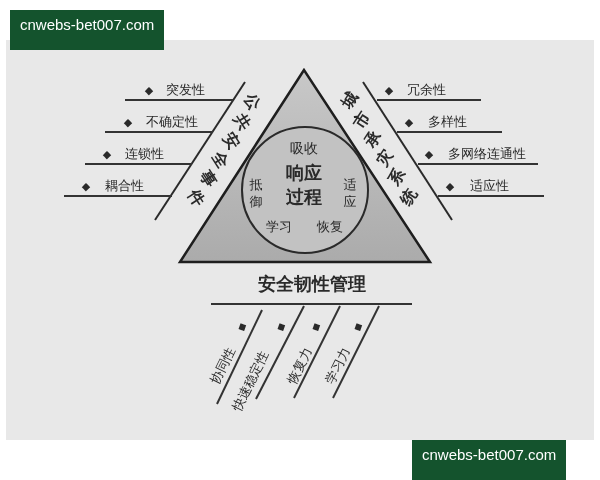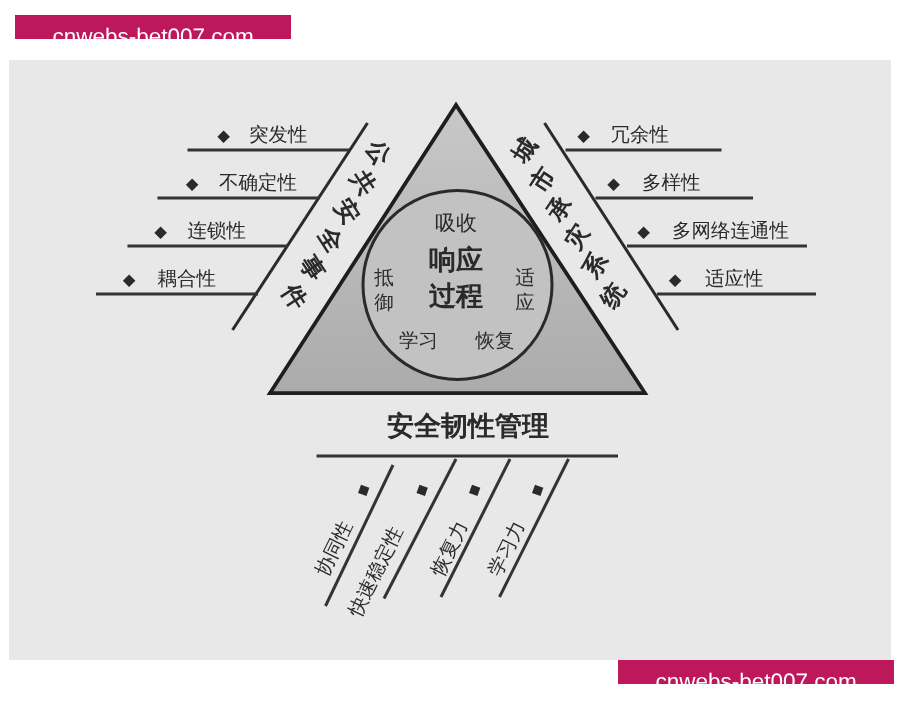--- a/index.html
+++ b/index.html
@@ -5,23 +5,23 @@
   html, body { margin: 0; padding: 0; }
   body {
     width: 600px; height: 480px; background: #ffffff; position: relative; overflow: hidden;
     font-family: "DejaVu Sans", sans-serif;
   }
   .panel {
     position: absolute; left: 6px; top: 40px; width: 588px; height: 400px;
     background: #e8e8e8;
   }
   .watermark {
-    position: absolute; background: #be185d; color: #ffffff;
+    position: absolute; background: #14532d; color: #ffffff;
     font-family: "Liberation Sans", sans-serif; font-size: 15px;
-    padding: 0 25px; height: 16px; line-height: 30px; z-index: 5;
+    padding: 0 10px; height: 40px; line-height: 30px; z-index: 5;
   }
   .wm-top { left: 10px; top: 10px; }
   .wm-bottom { left: 412px; top: 440px; }
   svg { position: absolute; left: 0; top: 0; }
   svg text { font-family: "DejaVu Sans", sans-serif; fill: #2a2a2a; }
 </style>
 </head>
 <body>
 
 <div class="watermark wm-top">cnwebs-bet007.com</div>

